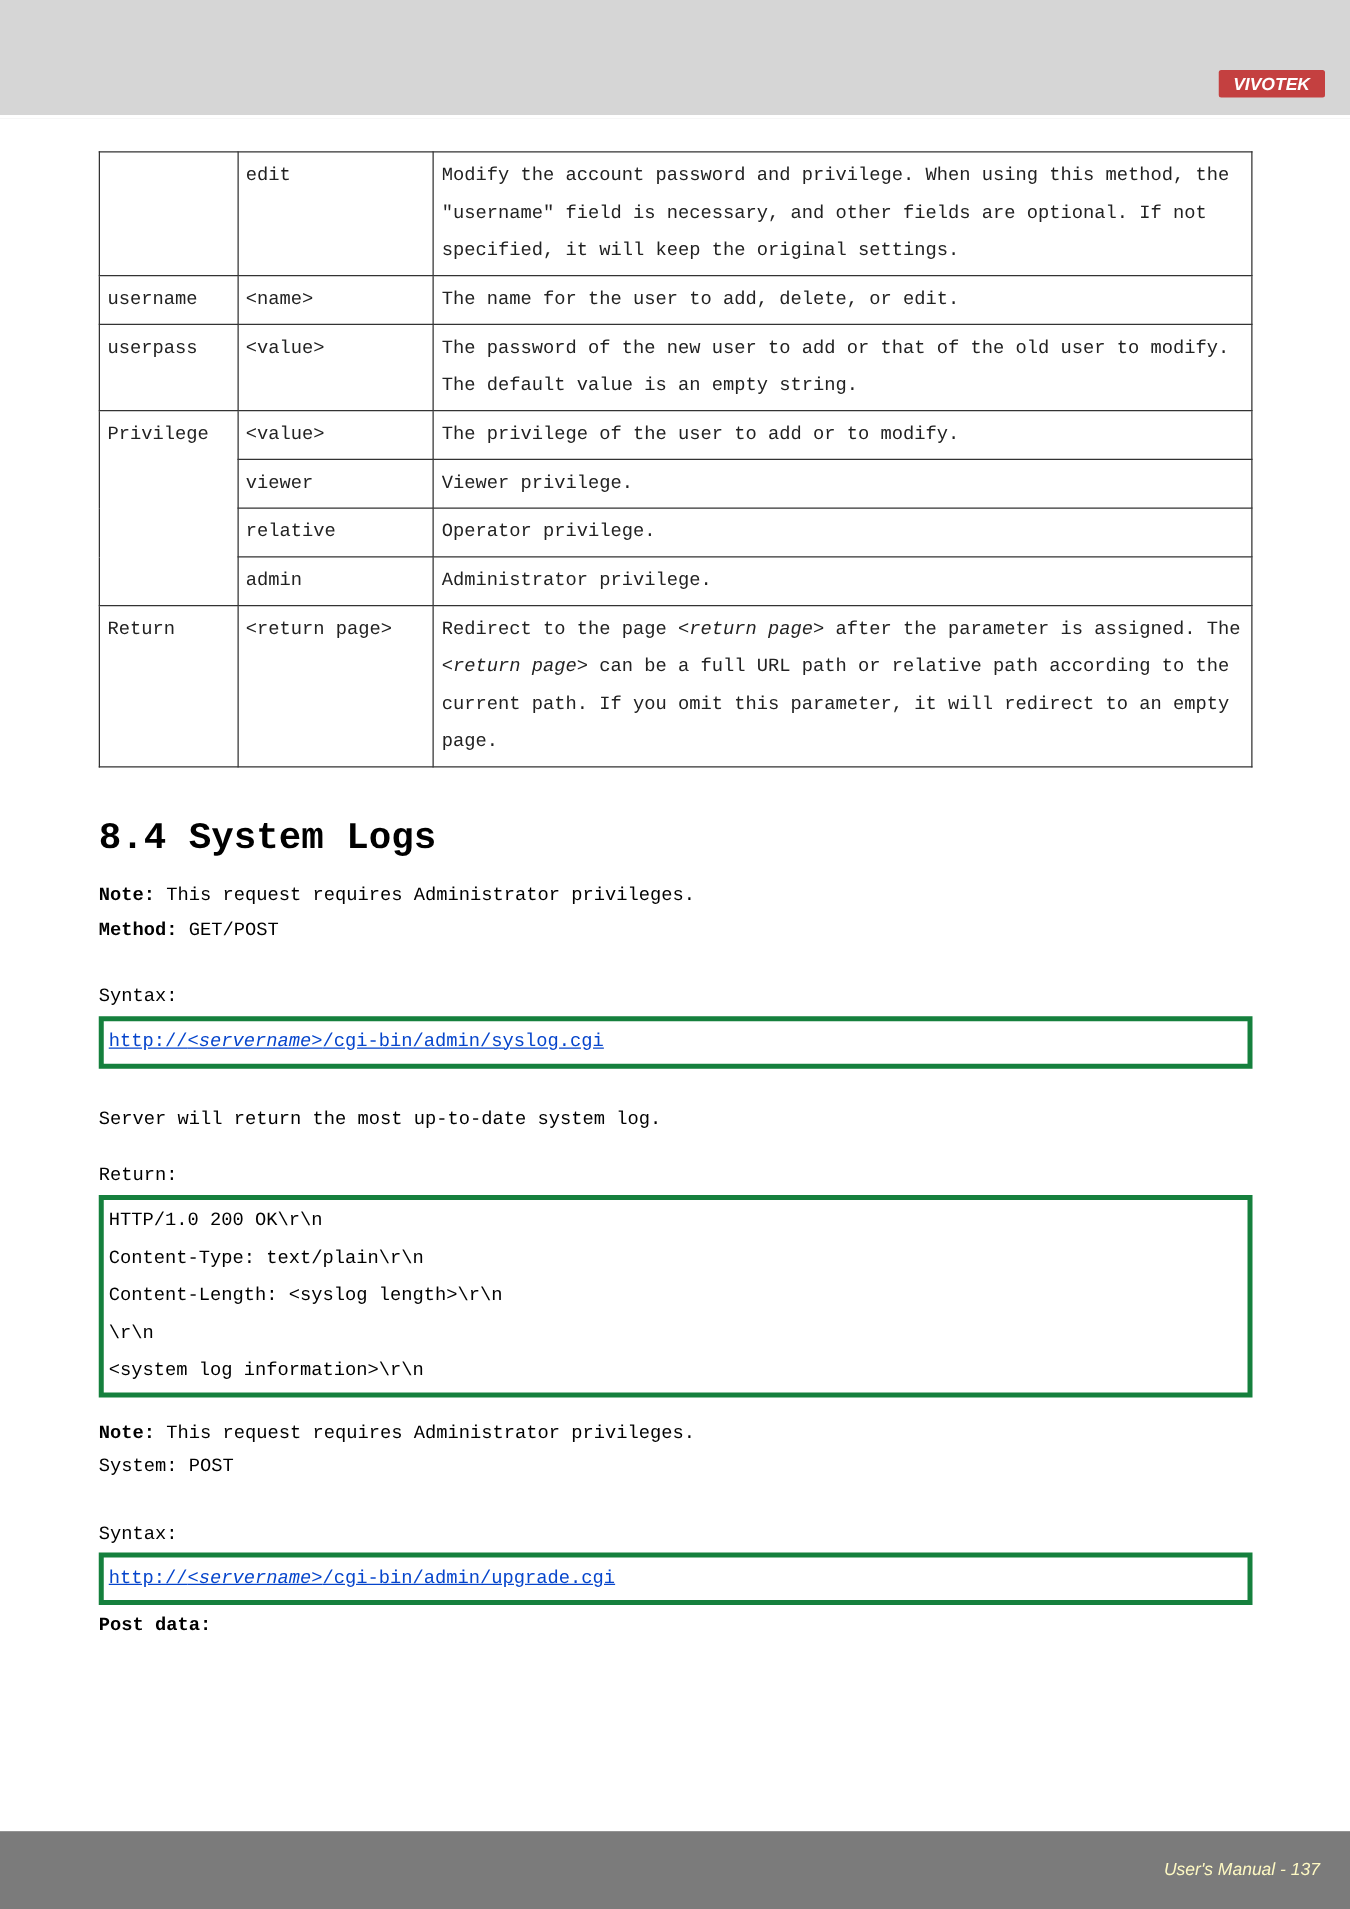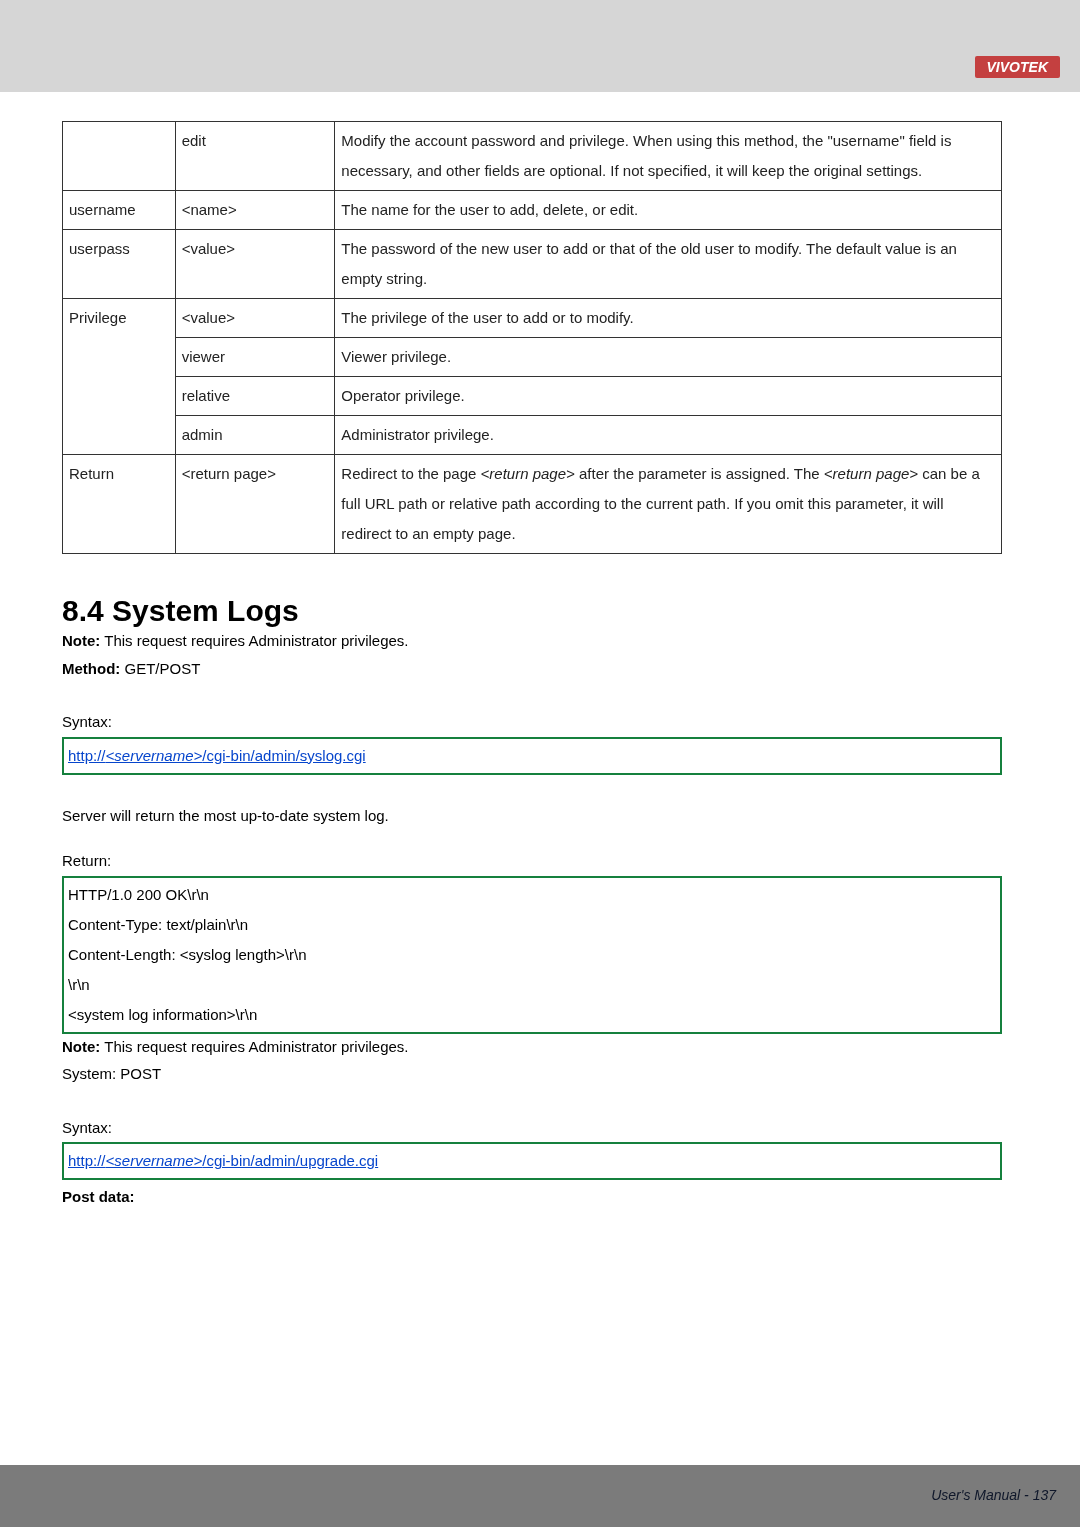--- a/index.html
+++ b/index.html
@@ -21,64 +21,65 @@
     font-weight: bold;
     font-style: italic;
     font-size: 14px;
     padding: 3px 12px;
     border-radius: 2px;
     text-align: right;
   }
   .rule { height:3px; background:#fff; }
   .page {
     background:#fff;
-    padding: 26px 78px 0 62px;
+    padding: 26px 78px 0 79px;
     min-height: 1370px;
     position: relative;
+    font-family: Liberation Mono, monospace;
   }
   table.params {
     width: 100%;
     border-collapse: collapse;
     font-size: 15px;
     color:#222;
   }
   table.params td {
     border: 1px solid #333;
     padding: 4px 6px;
     vertical-align: top;
     line-height: 2.0;
   }
   h2.section {
     font-size: 30px;
     font-weight: bold;
     margin-top: 40px;
   }
-  p.body { font-size:15px; margin-top:0; line-height:1.7; }
+  p.body { font-size:15px; margin-top:16px; line-height:1.7; }
   p.body .bold { font-weight:bold; }
   .box {
     width:100%;
-    border:2px solid #15803d;
+    border:4px solid #15803d;
     font-size:15px;
     padding:2px 4px;
     line-height:2.0;
     margin-top:2px;
   }
   .url-link { color:#0645cc; text-decoration:underline; }
   .url-link .ital { font-style:italic; }
   .ital2 { font-style: italic; }
   .footer {
     background:#7b7b7b;
     height:66px;
     position:relative;
   }
   .footer-text {
     position:absolute;
     right:24px;
     top:22px;
-    color:#0f172a;
+    color:#fef9c3;
     font-style:italic;
     font-size:14px;
   }
 </style>
 </head>
 <body>
 
 <div class="header-band">
   <div class="brand-pill">VIVOTEK</div>
 </div>

